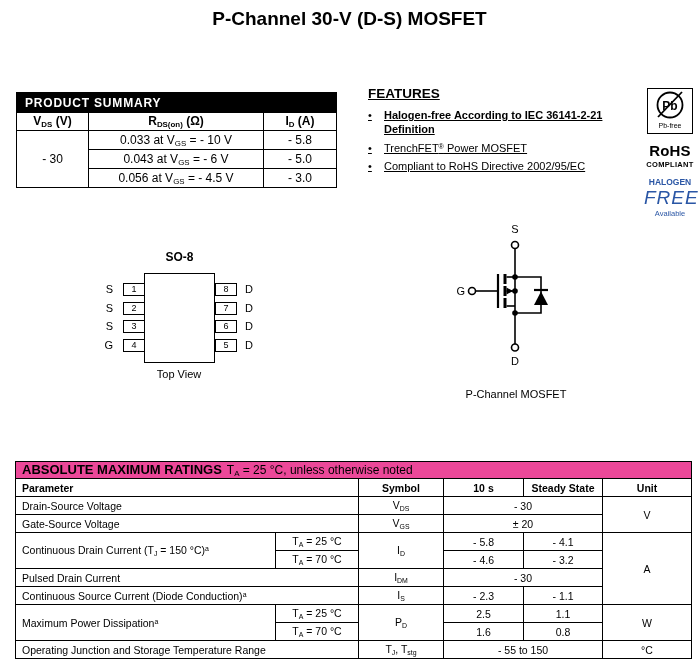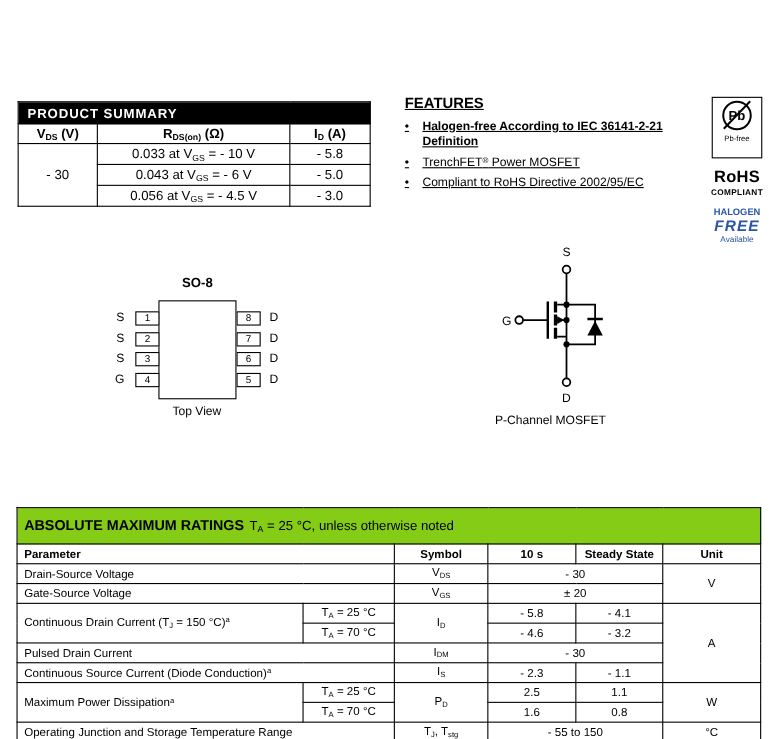--- a/index.html
+++ b/index.html
@@ -26,61 +26,62 @@
   
   .features { position: absolute; left: 368px; top: 86px; width: 280px; text-decoration: underline; }
   .features h2 { font-size: 13.5px; font-weight: bold; margin-bottom: 7px; }
   .feat-item { display: flex; margin-bottom: 4px; font-size: 11px; line-height: 1.3; }
   .feat-item .bullet { width: 16px; flex: 0 0 16px; text-align: left; }
   .feat-item .txt { width: 256px; }
   .feat-item.b .txt { font-weight: bold; }
 
   
   .badges { position: absolute; left: 644px; top: 88px; width: 52px; text-align: center; }
-  .pb-box { width: 46px; height: 56px; border: 1.6px solid #000; margin: 0 auto; background:#fff; }
+  .pb-box { width: 46px; height: 46px; border: 1.6px solid #000; margin: 0 auto; background:#fff; }
   .rohs1 { font-size: 15px; font-weight: bold; margin-top: 8px; letter-spacing: 0.2px; }
   .rohs2 { font-size: 7.5px; font-weight: bold; letter-spacing: 0.3px; margin-top: 1px; }
   .hal1 { font-size: 8.5px; font-weight: bold; margin-top: 8px; }
-  .hal2 { font-size: 14px; font-weight: bold; font-style: italic; letter-spacing: 1px; }
+  .hal2 { font-size: 19px; font-weight: normal; font-style: italic; letter-spacing: 1px; }
   .hal3 { font-size: 7.5px; }
 
   
   .so8 { position: absolute; left: 95px; top: 240px; width: 175px; height: 148px; font-size: 11px; }
   .so8-name { position: absolute; top: 10px; left: 49px; width: 71px; text-align: center;
               font-weight: bold; font-size: 12px; }
   .so8-body { position: absolute; left: 49px; top: 33px; width: 71px; height: 90px;
               border: 1.5px solid #000; background: #fff; }
   .pin-box { position: absolute; width: 22px; height: 13px; border: 1.2px solid #000;
              font-size: 9px; line-height: 11px; text-align: center; background:#fff; }
   .pin-letter { position: absolute; width: 18px; height: 13px; line-height: 13px; font-size: 11px; }
   .pl-left { left: 0; text-align: right; }
   .pl-right { left: 150px; text-align: left; }
   .pb-l { left: 28px; } .pb-r { left: 120px; }
   .so8-caption { position: absolute; top: 128px; left: 34px; width: 100px; text-align: center; font-size: 11px; }
 
   
   .mosfet { position: absolute; left: 450px; top: 222px; width: 132px; }
   .mosfet svg { display: block; }
-  .mosfet-caption { margin-top: 8px; width: 132px; text-align: left; font-size: 11px; }
+  .mosfet-caption { margin-top: 20px; width: 132px; text-align: center; font-size: 11px; }
 
   
   .amr-wrap { position: absolute; left: 15px; top: 461px; width: 676px; }
   .amr { width: 676px; table-layout: fixed; }
   .amr td { border: 1px solid #000; font-size: 10.5px; height: 18px; text-align: center; vertical-align: middle; padding: 0 2px; }
   .amr td.param { text-align: left; padding-left: 6px; margin-left: 21px; }
   .amr td.hdr { font-weight: bold; }
-  .amr .amr-title { background: #84cc16; text-align: left; padding-left: 6px; height: 33px; }
+  .amr .amr-title { background: #ec4899; text-align: left; padding-left: 6px; height: 17px; }
   .amr .amr-title .t1 { font-size: 13px; font-weight: bold; }
   .amr .amr-title .t2 { font-size: 12px; margin-left: 5px; }
 </style>
 </head>
 <body>
 
 <div class="page">
 
+  <div class="title">P-Channel 30-V (D-S) MOSFET</div>
 
   <div class="ps-wrap">
     <table class="ps-table">
       <colgroup>
           <col style="width:72px">
           <col style="width:175px">
           <col style="width:73px">
         </colgroup>
       <tbody>
           <tr>

